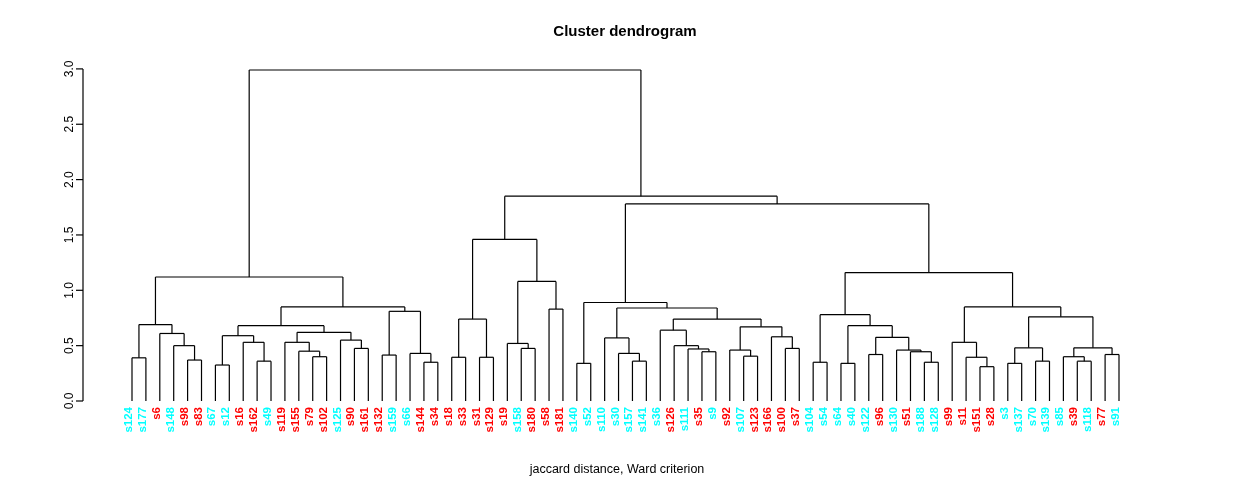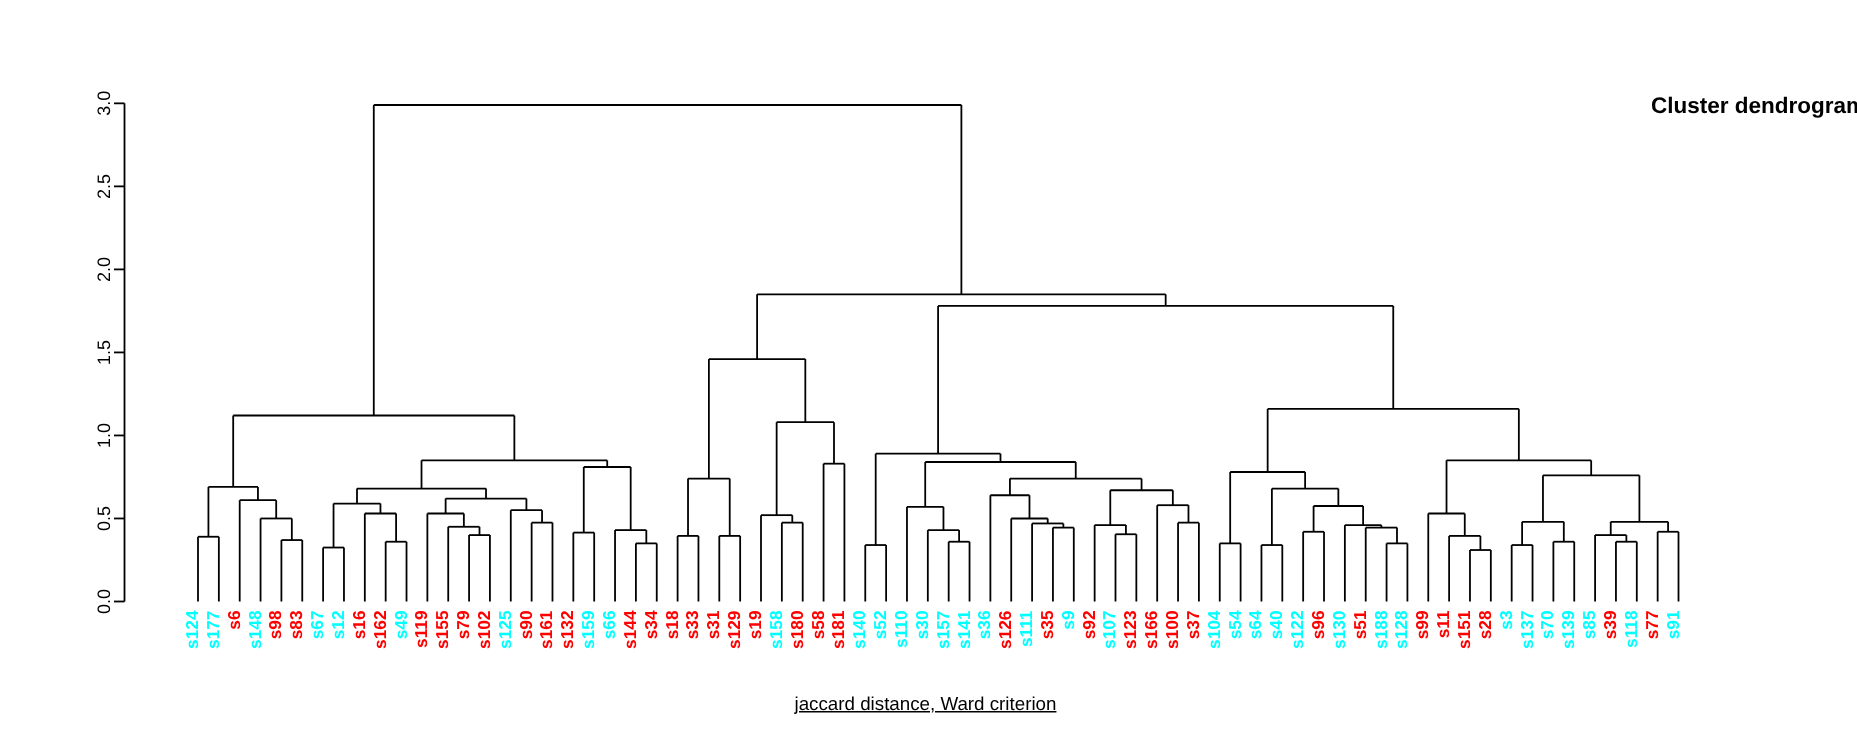--- a/index.html
+++ b/index.html
@@ -1,28 +1,28 @@
 <!DOCTYPE html>
 <html><head>
 <meta charset="utf-8">
 <style>
   html,body{margin:0;padding:0;background:#ffffff;}
   #figure{
     position:relative;width:1238px;height:500px;background:#ffffff;
     font-family:"Liberation Sans",sans-serif;overflow:hidden;
   }
   #plot-title{
-    position:absolute;left:0;top:22px;width:1238px;text-align:right;
-    font-size:15px;font-weight:bold;color:#000;margin-top:40px;
+    position:absolute;left:0;top:22px;width:1238px;text-align:center;
+    font-size:15px;font-weight:bold;color:#000;
   }
   
   #plot-title span{position:relative;left:6px;}
   #plot-caption{
     position:absolute;left:0;top:462px;width:1238px;text-align:center;
-    font-size:12.5px;color:#000;text-decoration:underline;
+    font-size:12.5px;color:#000;
   }
   #plot-caption span{position:relative;left:-2px;}
   svg text{font-family:"Liberation Sans",sans-serif;}
 </style>
 </head>
 <body>
 
 <div id="figure">
   <div id="plot-title">
     <span>Cluster dendrogram</span>

